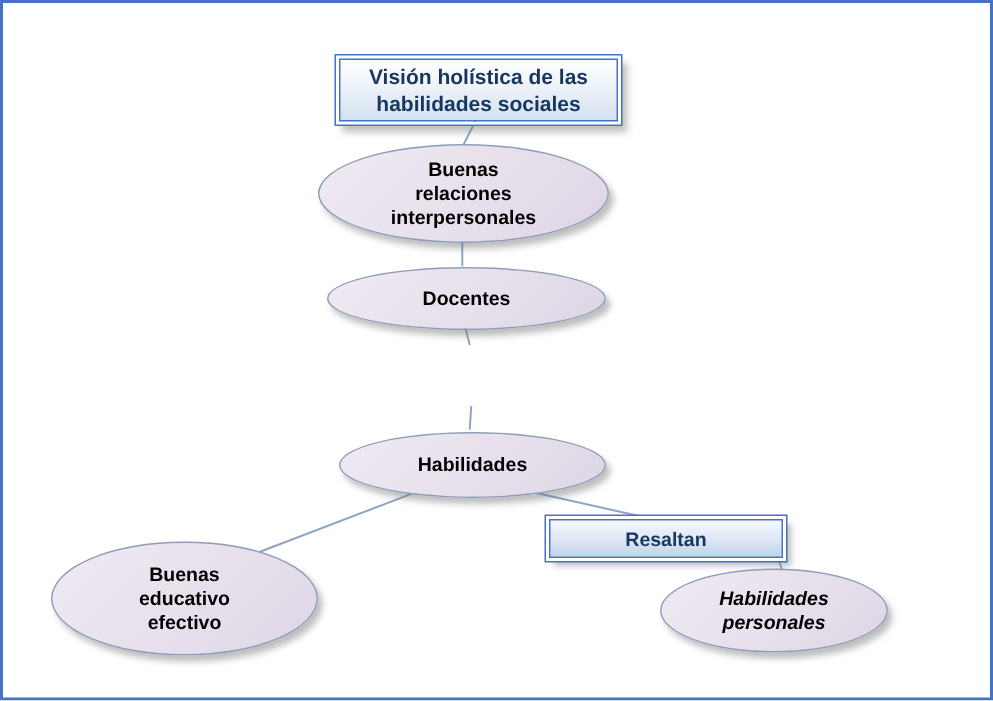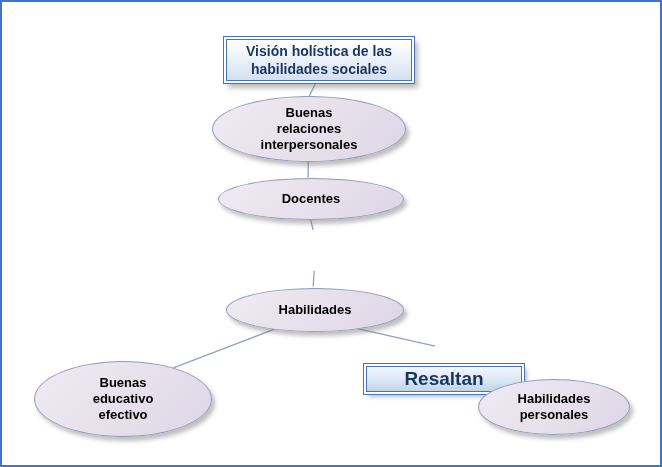--- a/index.html
+++ b/index.html
@@ -65,22 +65,21 @@
   }
   .resaltan-box {
     background: linear-gradient(to bottom, #f5f8fd 0%, #dce6f4 55%, #c2d3ea 100%);
     border: 1px solid #4472C4;
     box-shadow:
       0 0 0 2px #ffffff,
       0 0 0 3px #4472C4,
       4px 4px 4px 1px rgba(110,110,110,0.45);
     color: #17375E;
     font-weight: 700;
-    font-size: 19px;
-    margin-top: 20px;
+    font-size: 13px;
   }
 </style>
 </head>
 <body>
 
 <div class="canvas">
 
   <svg class="lines" viewBox="0 0 662 467" xmlns="http://www.w3.org/2000/svg">
     <line x1="317" y1="79" x2="309" y2="95" stroke="#8CA3C4" stroke-width="1.3"></line>
     <line x1="308" y1="160" x2="308" y2="177" stroke="#8CA3C4" stroke-width="1.3"></line>
@@ -109,17 +108,17 @@
   </div>
 
   <div class="node ellipse node-proceso" style="left:32px; top:359px; width:178px; height:76px;">
     <span class="label">Buenas educativo efectivo</span>
   </div>
 
   <div class="node resaltan-box" style="left:364px; top:344px; width:156px; height:26px;">
     <span class="label">Resaltan</span>
   </div>
 
-  <div class="node ellipse node-habilidades" style="left:476px; top:377px; width:152px; height:56px;">
+  <div class="node ellipse node-habilidades" style="left:438px; top:377px; width:152px; height:56px;font-style:italic;">
     <span class="label">Habilidades personales</span>
   </div>
 
 </div>
 
 </body></html>

